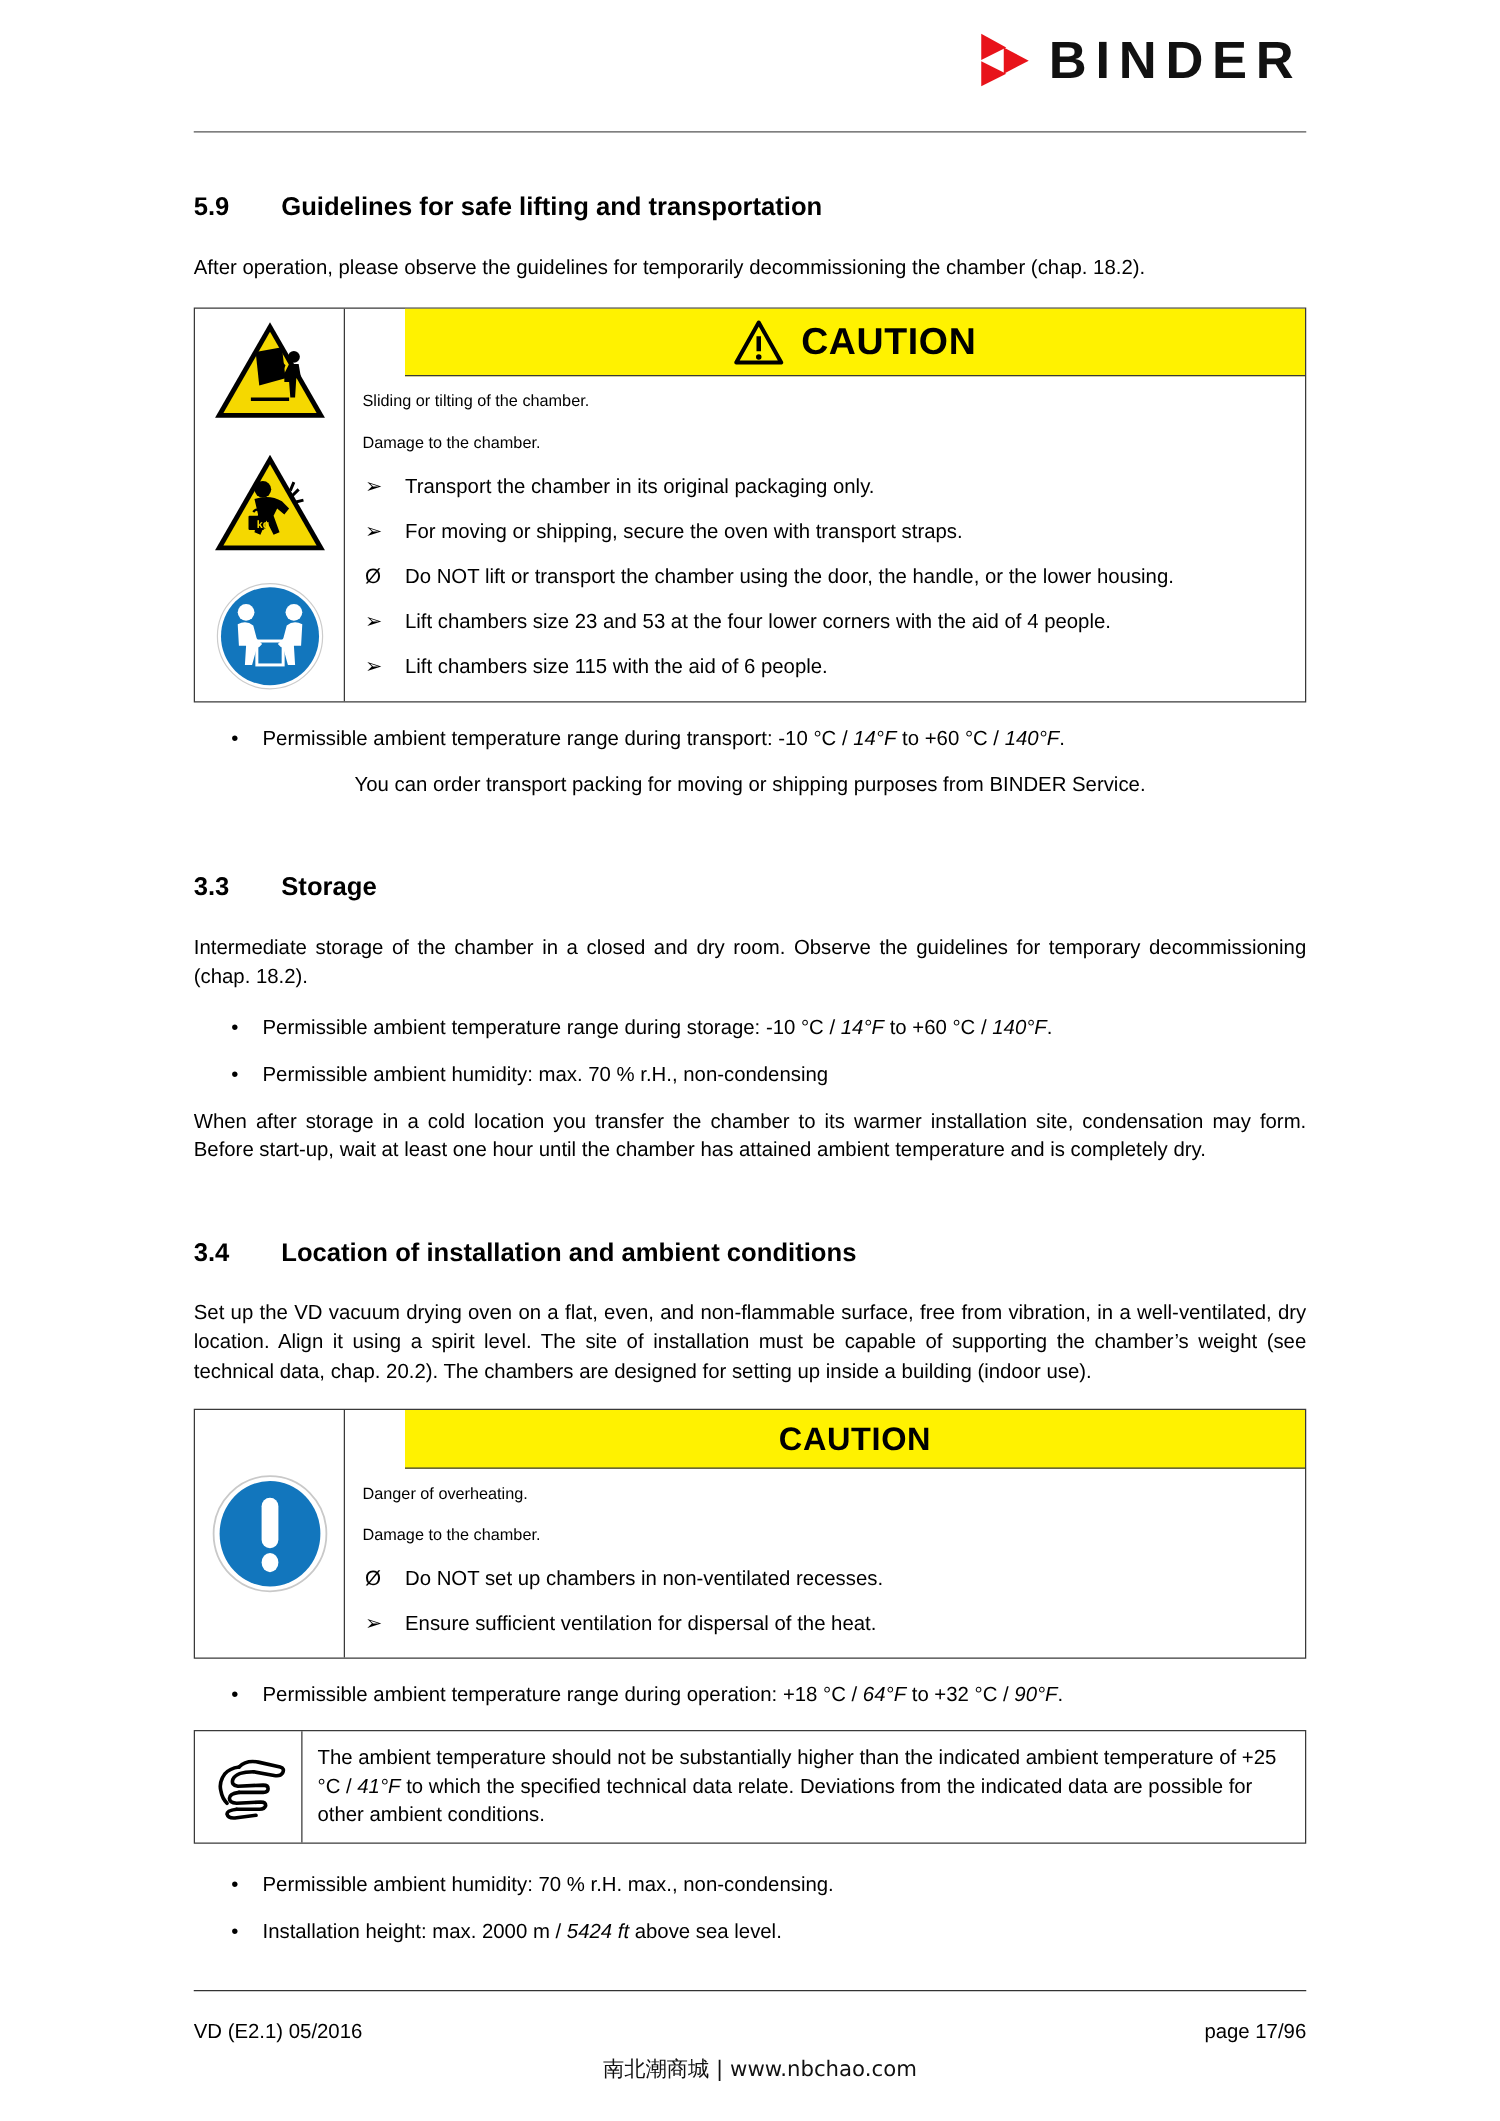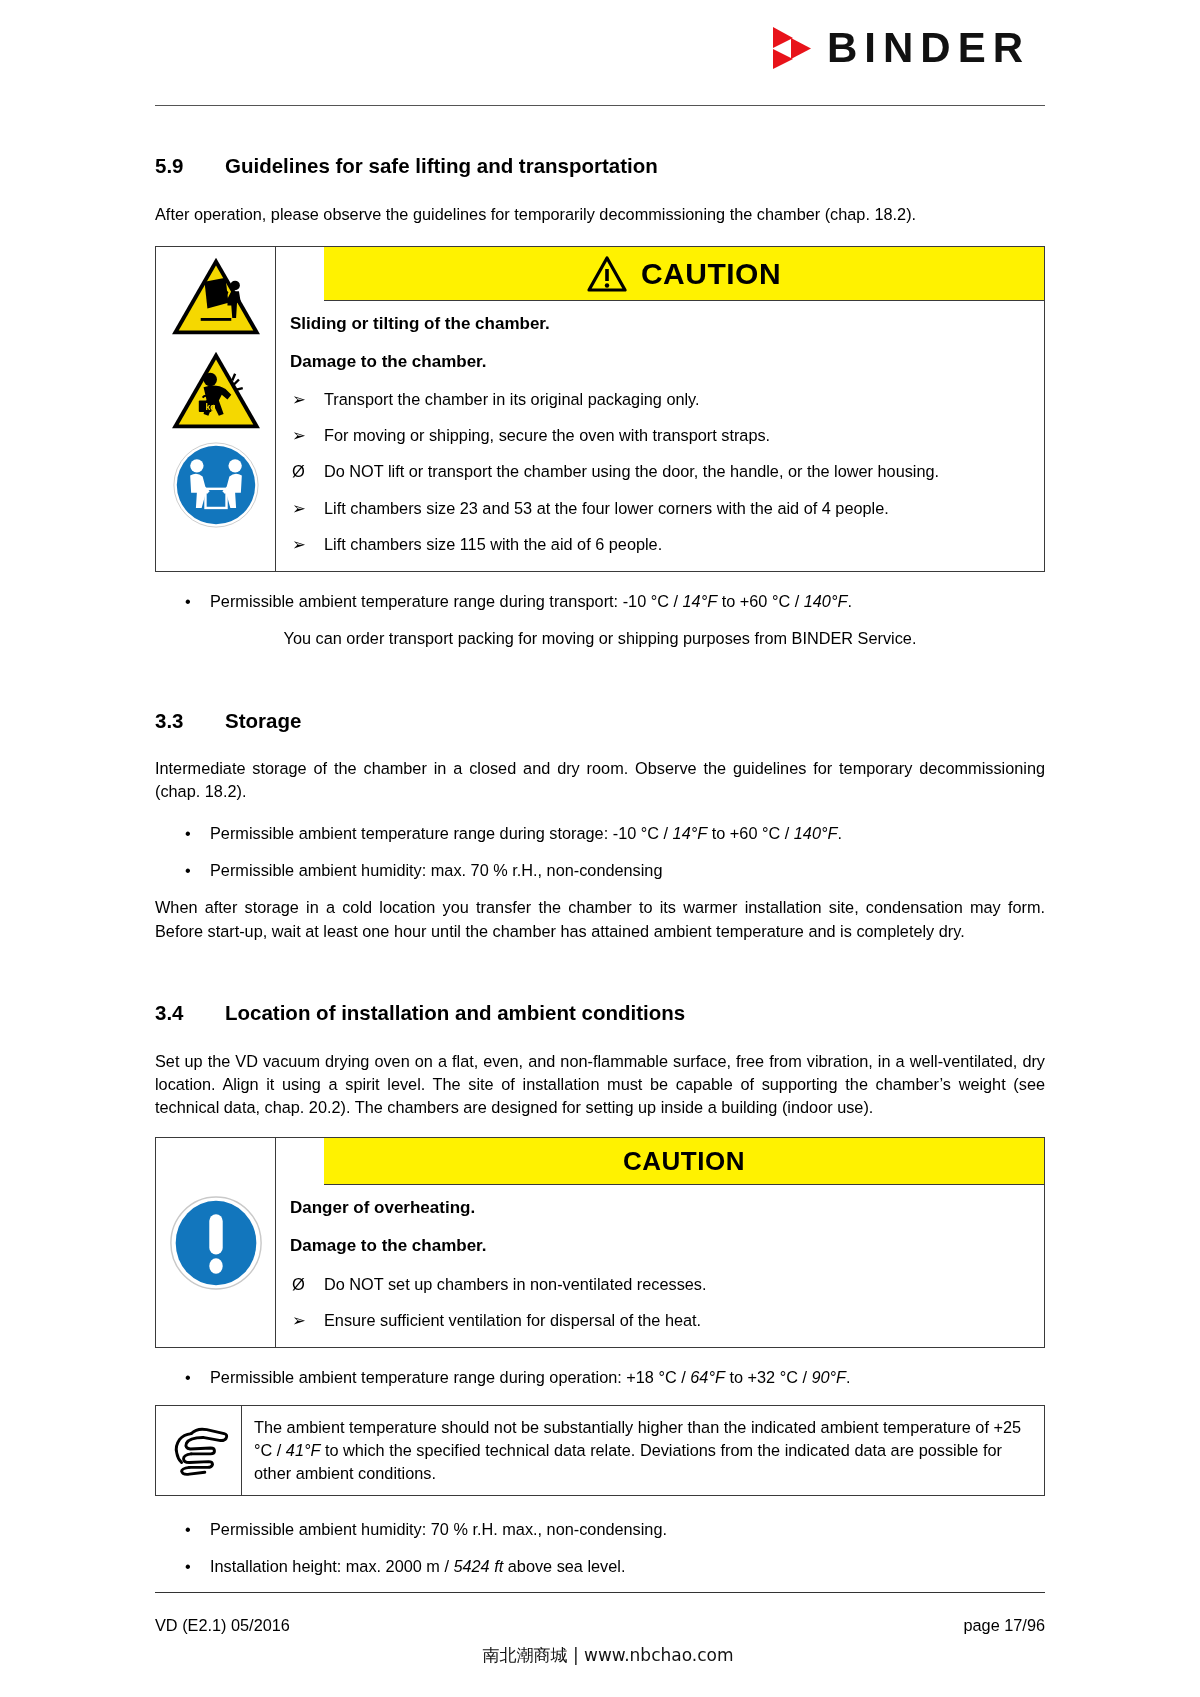--- a/index.html
+++ b/index.html
@@ -21,21 +21,21 @@
   }
 
   
   .header {
     position: relative;
     height: 108px;
     padding: 0 155px 0 155px;
   }
   .logo {
     position: absolute;
-    right: 170px;
+    right: 158px;
     top: 26px;
     display: flex;
     align-items: center;
     gap: 14px;
   }
   .logo-mark { width: 42px; height: 44px; display: block; }
   .logo-text {
     font-size: 42px;
     font-weight: bold;
     letter-spacing: 7px;
@@ -105,43 +105,43 @@
     background: #ffffff;
   }
   .wbox-icons {
     flex: 0 0 120px;
     border-right: 1px solid #3a3a3a;
     display: flex;
     flex-direction: column;
     align-items: center;
     justify-content: flex-start;
     padding: 6px 0 6px 0;
-    gap: 8px;
+    gap: 20px;
   }
   .wbox-icons.centerv { justify-content: center; }
   .wbox-body { flex: 1 1 auto; display: flex; flex-direction: column; }
   .wbox-title {
     background: #fff200;
     border-bottom: 1px solid #3a3a3a;
     text-align: center;
     font-size: 30px;
     font-weight: bold;
     letter-spacing: 0.5px;
     padding: 9px 0 8px 0;
     display: flex;
     align-items: center;
     justify-content: center;
     gap: 14px;
     margin-left: 48px;
   }
   .wbox-title.small { font-size: 26px; padding: 8px 0 7px 0; }
   .wbox-content { padding: 12px 16px 14px 14px; }
   .wbox-content .lead {
-    font-size: 17px;
-    font-weight: bold;
+    font-size: 13px;
+    font-weight: normal;
     margin: 0 0 16px 0;
     line-height: 1.3;
   }
   ul.arrows { list-style: none; margin: 0; padding: 0; }
   ul.arrows li {
     font-size: 16.3px;
     line-height: 1.3;
     position: relative;
     padding-left: 34px;
     margin-bottom: 15px;

